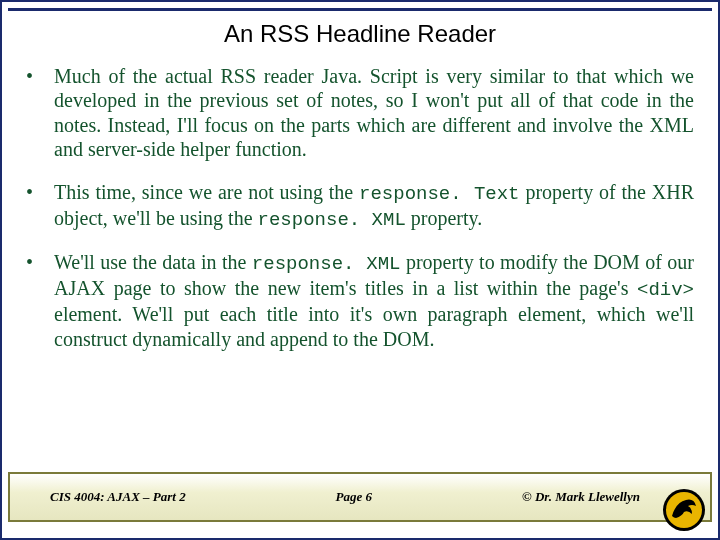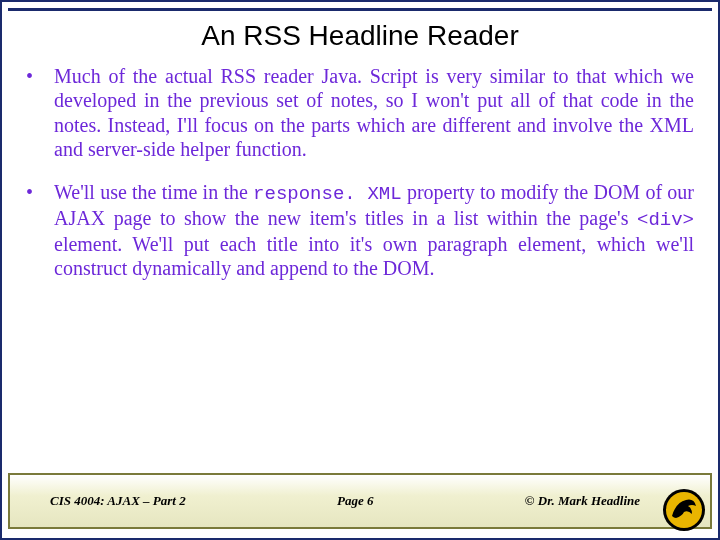--- a/index.html
+++ b/index.html
@@ -22,35 +22,35 @@
   .top-rule {
     position: absolute;
     top: 6px;
     left: 6px;
     right: 6px;
     height: 3px;
     background: #1a2a6c;
   }
   .title {
     text-align: center;
-    font-size: 28px;
+    font-size: 24px;
     font-family: Arial, Helvetica, sans-serif;
     margin-top: 18px;
     margin-bottom: 10px;
     color: #000;
   }
   .content {
     position: absolute;
     top: 62px;
     left: 24px;
     right: 24px;
     bottom: 60px;
     font-size: 20px;
     line-height: 1.22;
-    color: #6d28d9;
+    color: #14532d;
   }
   .content ul {
     list-style: none;
     margin: 0;
     padding: 0;
   }
   .content li {
     position: relative;
     padding-left: 28px;
     margin-bottom: 18px;
@@ -64,22 +64,22 @@
     font-size: 20px;
   }
   .mono {
     font-family: "Courier New", Courier, monospace;
     font-size: 19px;
   }
   .footer-bar {
     position: absolute;
     left: 6px;
     right: 6px;
-    bottom: 9px;
-    height: 56px;
+    bottom: 16px;
+    height: 50px;
     border: 2px solid #7a7a3a;
     background: linear-gradient(to bottom, #ffffff 0%, #f0f0d0 40%, #e6e6c0 100%);
     box-sizing: border-box;
     display: flex;
     align-items: center;
   }
   .footer-inner {
     width: 100%;
     display: flex;
     align-items: center;
@@ -112,31 +112,32 @@
 <body>
 
 <div class="slide">
   <div class="top-rule"></div>
 
   <div class="title">An RSS Headline Reader</div>
 
   <div class="content">
     <ul>
         <li><span>Much of the actual RSS reader Java. Script is very similar to that which we developed in the previous set of notes, so I won't put all of that code in the notes.  Instead, I'll focus on the parts which are different and involve the XML and server-side helper function.</span></li>
-        <li><span>We'll use the time in the </span><span class="mono">response. XML</span><span> property to modify the DOM of our AJAX page to show the new item's titles in a list within the page's </span><span class="mono">&lt;div&gt;</span><span>  element.  We'll put each title into it's own paragraph element, which we'll construct dynamically and append to the DOM.</span></li>
+        <li><span>This time, since we are not using the </span><span class="mono">response. Text</span><span> property of the XHR object, we'll be using the </span><span class="mono">response. XML</span><span> property.</span></li>
+        <li><span>We'll use the data in the </span><span class="mono">response. XML</span><span> property to modify the DOM of our AJAX page to show the new item's titles in a list within the page's </span><span class="mono">&lt;div&gt;</span><span>  element.  We'll put each title into it's own paragraph element, which we'll construct dynamically and append to the DOM.</span></li>
       </ul>
   </div>
 
   <div class="footer-bar">
     <div class="footer-inner">
       <span class="footer-text f-left">CIS 4004: AJAX – Part 2</span>
       <span class="f-spacer1"></span>
       <span class="footer-text f-center">Page 6</span>
       <span class="f-spacer2"></span>
-      <span class="footer-text f-right">© Dr. Mark Headline</span>
+      <span class="footer-text f-right">© Dr. Mark Llewellyn</span>
     </div>
   </div>
 
   <div class="logo">
     <svg viewBox="0 0 44 44">
       <circle cx="22" cy="22" r="21" fill="#000"></circle>
       <circle cx="22" cy="22" r="18" fill="#e9b500"></circle>
       <path d="M10 28 Q14 14 24 12 Q32 10 34 18 Q30 16 26 18 Q30 20 30 26 Q26 22 22 24 Q20 28 14 30 Q12 30 10 28 Z" fill="#000"></path>
     </svg>
   </div>

